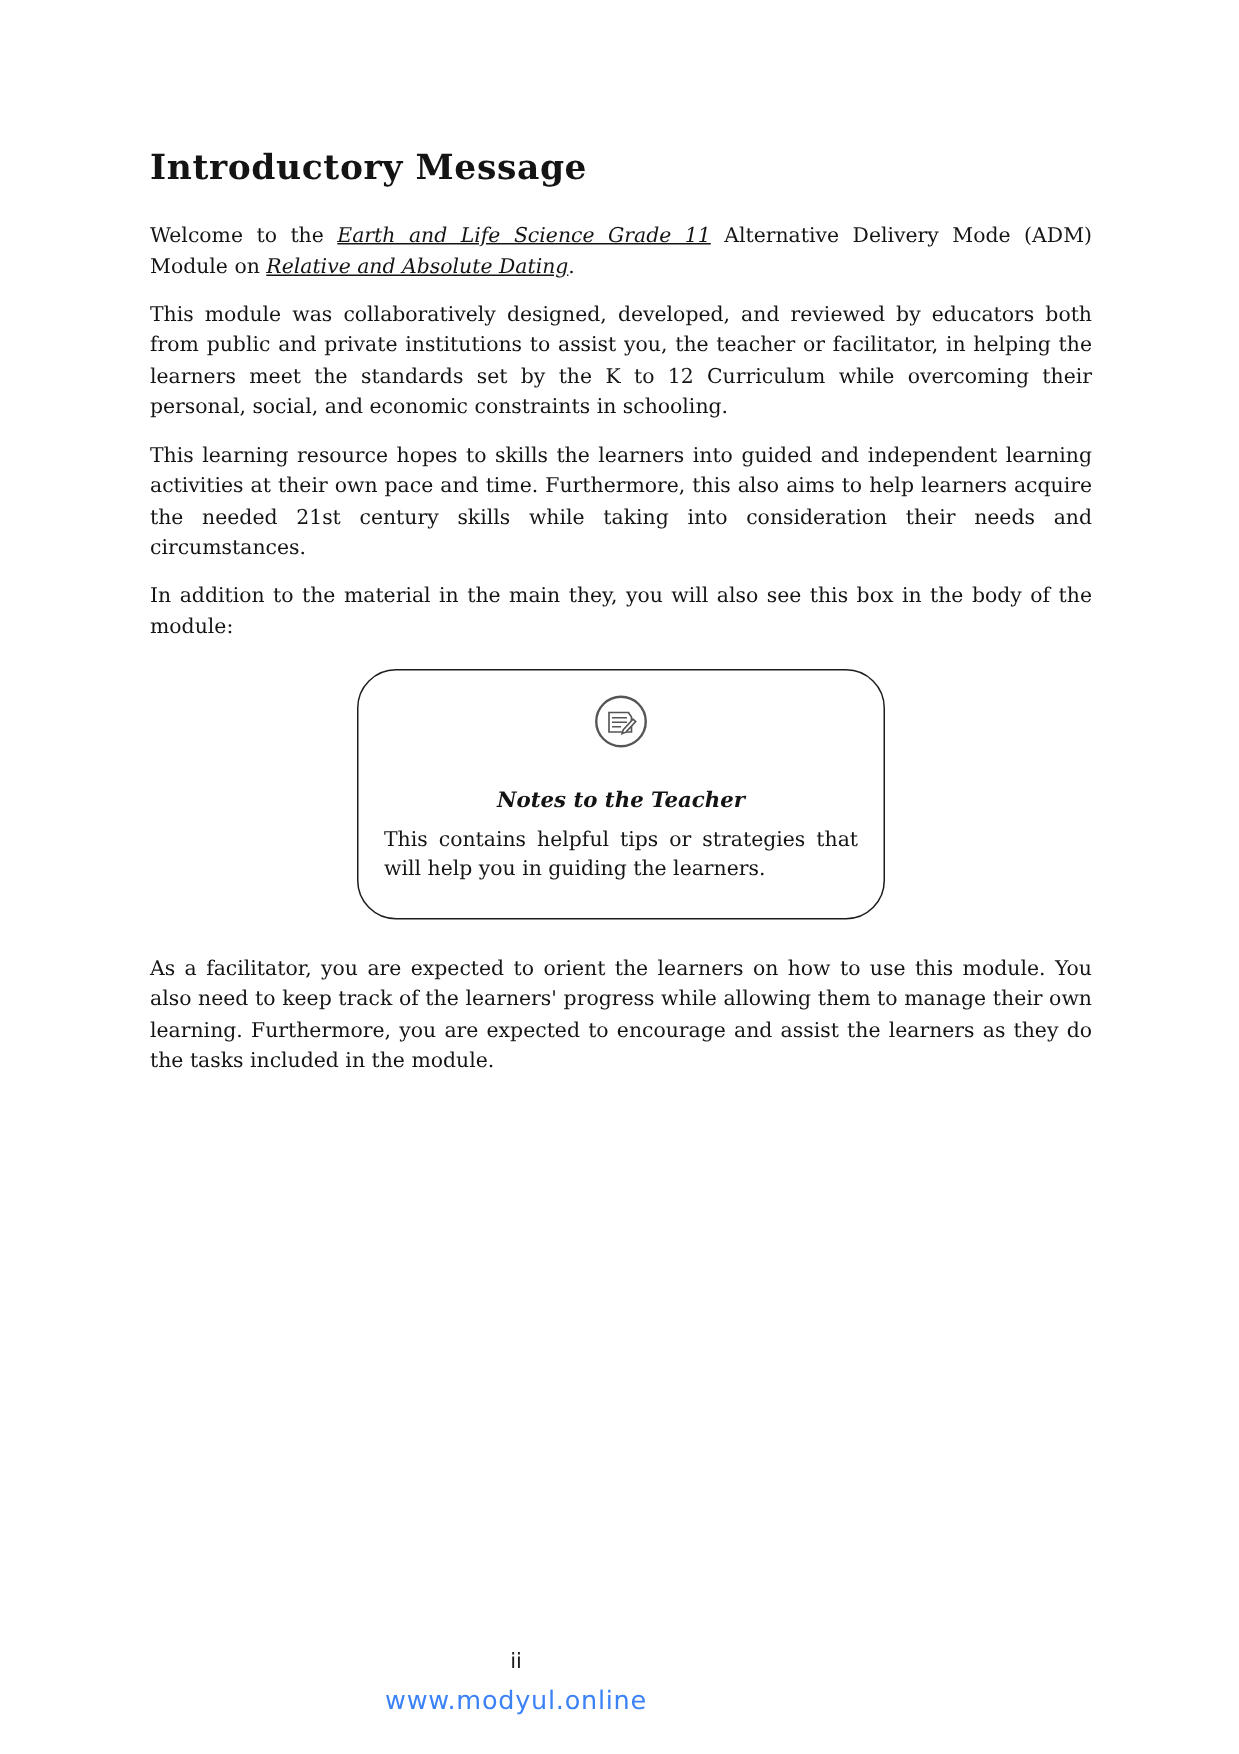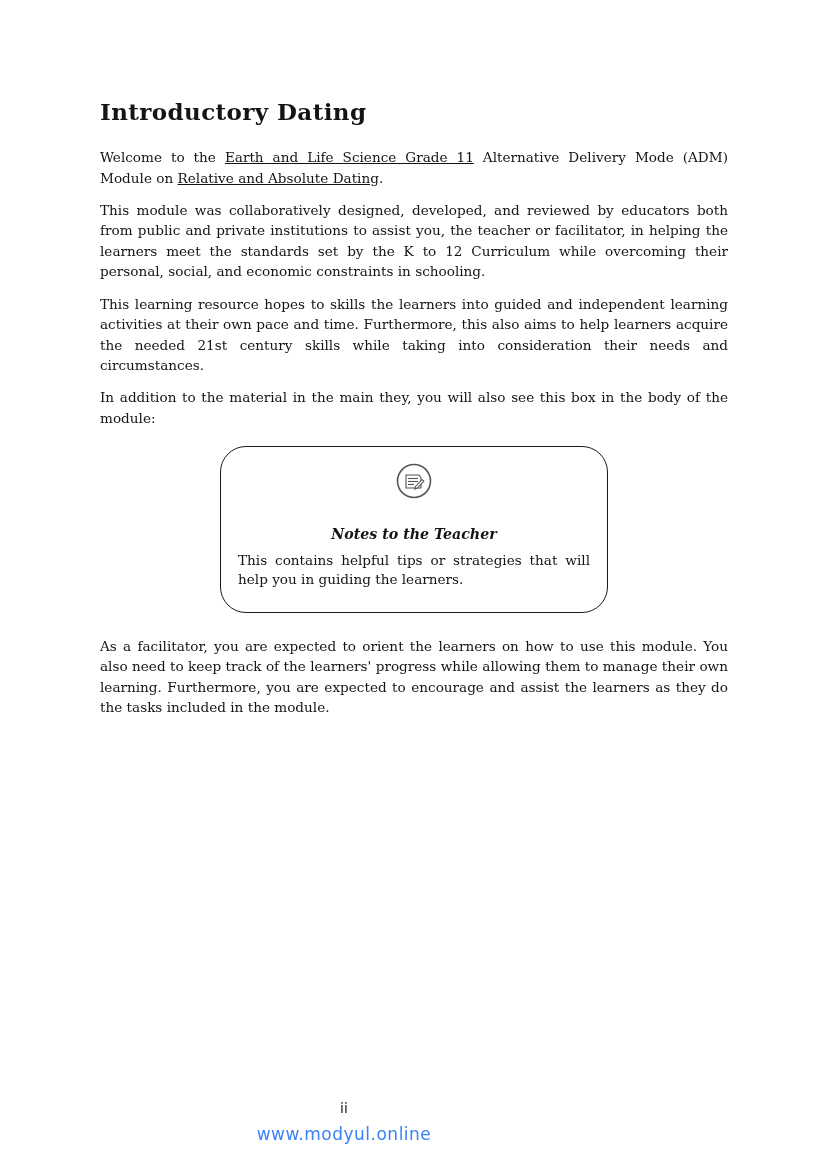--- a/index.html
+++ b/index.html
@@ -32,23 +32,24 @@
     font-size: 13.6px;
     line-height: 20.6px;
     text-align: justify;
     margin: 0 0 11.5px 0;
   }
   .salutation {
     text-align: left;
   }
   .u {
     text-decoration: underline;
+    font-style: italic;
   }
   .note-box {
-    width: 388px;
+    width: 352px;
     margin: 17px auto 23px auto;
     border: 1.6px solid #1c1c1c;
     border-radius: 26px;
     box-sizing: border-box;
     padding: 13px 17px 22px 17px;
   }
   .note-icon-wrap {
     text-align: center;
     margin: 2px 0 0 0;
   }
@@ -84,21 +85,21 @@
     color: #3b82f6;
     letter-spacing: 0.5px;
   }
 </style>
 </head>
 <body>
 
 <div class="page">
   <div class="content">
 
-    <h1 class="doc-title">Introductory Dating</h1>
+    <h1 class="doc-title">Introductory Message</h1>
 
 
     <p class="para"><span>Welcome to the </span><span class="u">Earth and Life Science Grade 11</span><span> Alternative Delivery Mode (ADM) Module on </span><span class="u">Relative and Absolute Dating</span><span>.</span></p>
 
     <p class="para">This module was collaboratively designed, developed, and reviewed by educators both from public and private institutions to assist you, the teacher or facilitator, in helping the learners meet the standards set by the K to 12 Curriculum while overcoming their personal, social, and economic constraints in schooling.</p>
 
     <p class="para">This learning resource hopes to skills the learners into guided and independent learning activities at their own pace and time. Furthermore, this also aims to help learners acquire the needed 21st century skills while taking into consideration their needs and circumstances.</p>
 
     <p class="para">In addition to the material in the main they, you will also see this box in the body of the module:</p>
 

